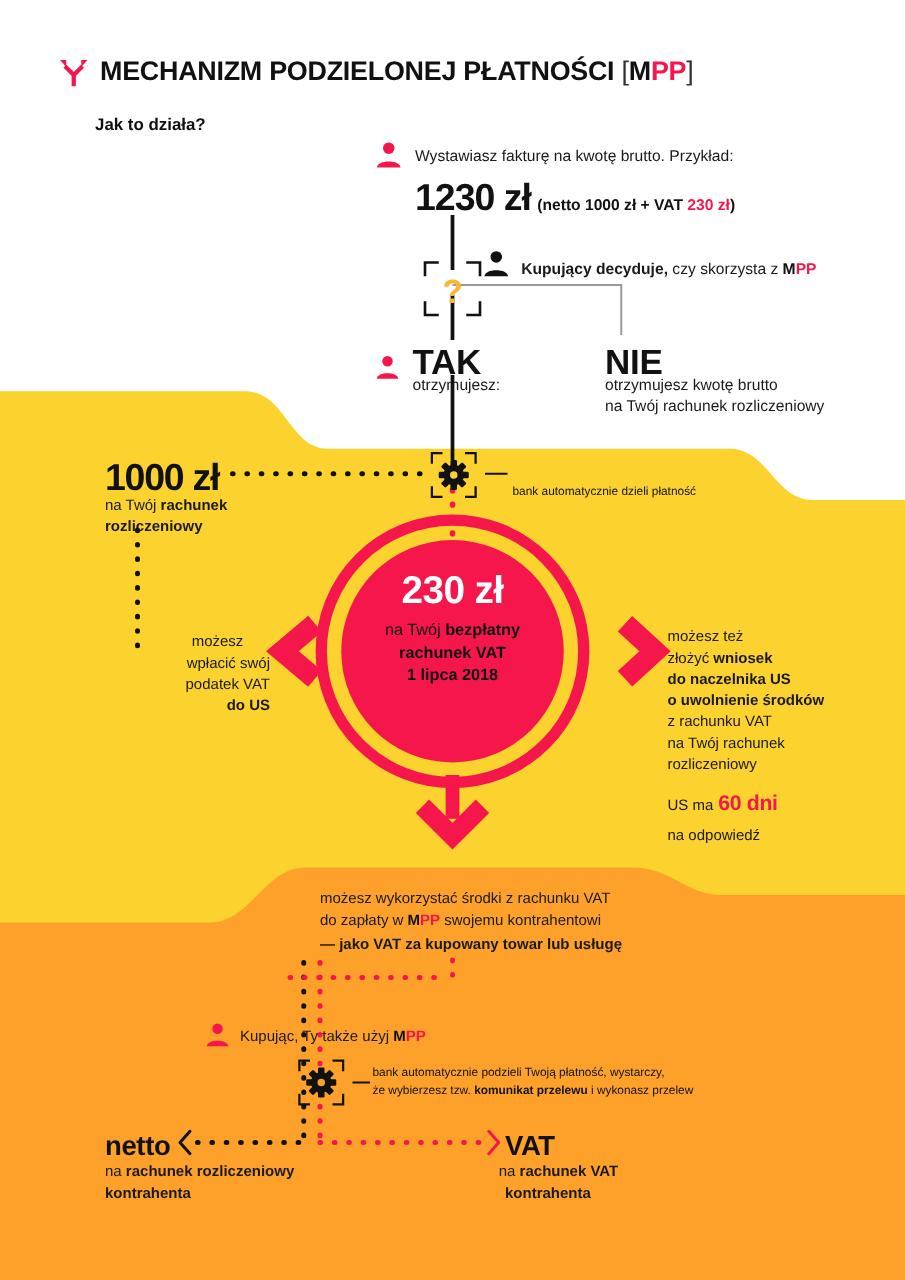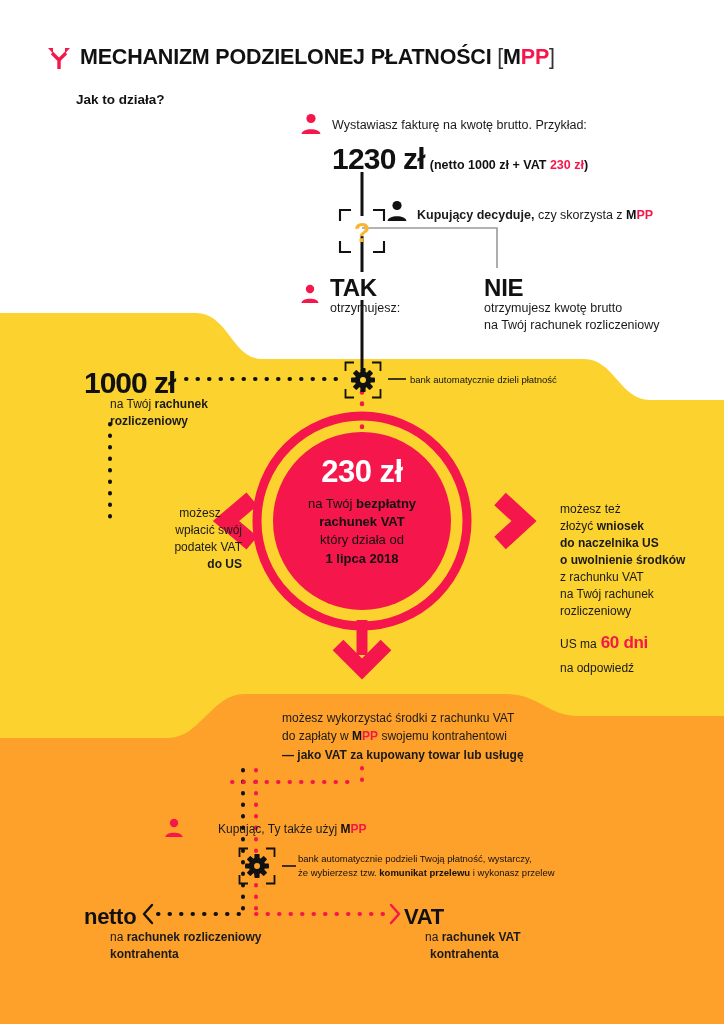--- a/index.html
+++ b/index.html
@@ -21,24 +21,24 @@
   .subttl{position:absolute;left:76px;top:92px;font-size:13.5px;font-weight:bold;color:#111;}
 
   
   .tx{position:absolute;line-height:1.32;}
   .b{font-weight:bold;}
   .red{color:#f5164b;}
 
   .step-txt{font-size:12.5px;color:#1a1a1a;}
   .big-amt{font-size:30px;font-weight:bold;letter-spacing:-0.8px;color:#111;}
   .amt-note{font-size:12.5px;font-weight:bold;color:#111;}
-  .yn{font-size:24px;font-weight:bold;color:#111;letter-spacing:-0.2px;}
+  .yn{font-size:28px;font-weight:bold;color:#111;letter-spacing:-0.2px;}
   .yn-sub{font-size:12.5px;color:#1a1a1a;}
   .amt1000{font-size:30px;font-weight:bold;letter-spacing:-1px;color:#111;}
-  .sm{font-size:12px;color:#1a1a1a;margin-left:26px;}
+  .sm{font-size:12px;color:#1a1a1a;}
   .tiny{font-size:9.5px;color:#111;}
 
   
   .person{position:absolute;}
 
   
   .bracket{position:absolute;}
 
   
   .circ-wrap{position:absolute;left:251px;top:410px;width:222px;height:222px;}
@@ -121,21 +121,20 @@
   <path d="M338,645 L362,669 L386,645" fill="none" stroke="#f5164b" stroke-width="15" stroke-linejoin="miter"></path>
 </svg>
 
 <div class="circ-wrap">
   <div class="circ-inner"></div>
   <div class="circ-txt">
     <div class="c230">230 zł</div>
     <div style="height:6px"></div>
     <div class="cline"><span>na Twój </span><span class="b">bezpłatny</span></div>
     <div class="cline b">rachunek VAT</div>
-    <div class="cline">który działa od</div>
     <div class="cline b">1 lipca 2018</div>
   </div>
 </div>
 
 <div class="hdr">
   <svg width="26" height="26" viewBox="0 0 26 26">
     <path d="M13,25 L13,16 L6,9" fill="none" stroke="#f5164b" stroke-width="3.4" stroke-linecap="butt"></path>
     <path d="M13,16 L20,9" fill="none" stroke="#f5164b" stroke-width="3.4"></path>
     <path d="M2,4 L7,4 L7,9.5 Z" fill="#f5164b"></path>
     <path d="M24,4 L19,4 L19,9.5 Z" fill="#f5164b"></path>
@@ -196,21 +195,21 @@
     <g fill="#111">
       <rect x="-2.6" y="-12" width="5.2" height="24" rx="1"></rect>
       <rect x="-2.6" y="-12" width="5.2" height="24" rx="1" transform="rotate(45)"></rect>
       <rect x="-2.6" y="-12" width="5.2" height="24" rx="1" transform="rotate(90)"></rect>
       <rect x="-2.6" y="-12" width="5.2" height="24" rx="1" transform="rotate(135)"></rect>
       <circle cx="0" cy="0" r="8.2"></circle>
     </g>
     <circle cx="0" cy="0" r="3" fill="#fcd22f"></circle>
   </g>
 </svg>
-<div class="tx tiny" style="left:410px;top:374px;">bank automatycznie dzieli płatność</div>
+<div class="tx tiny" style="left:410px;top:388px;">bank automatycznie dzieli płatność</div>
 
 <div class="tx sm" style="left:132px;top:506px;width:84px;text-align:center;">możesz</div>
 <div class="tx sm" style="left:112px;top:523px;width:104px;text-align:right;">wpłacić swój</div>
 <div class="tx sm" style="left:112px;top:540px;width:104px;text-align:right;">podatek VAT</div>
 <div class="tx sm b" style="left:112px;top:557px;width:104px;text-align:right;">do US</div>
 
 <div class="tx sm" style="left:534px;top:502px;">możesz też</div>
 <div class="tx sm" style="left:534px;top:519px;"><span>złożyć </span><span class="b">wniosek</span></div>
 <div class="tx sm b" style="left:534px;top:536px;">do naczelnika US</div>
 <div class="tx sm b" style="left:534px;top:553px;">o uwolnienie środków</div>

